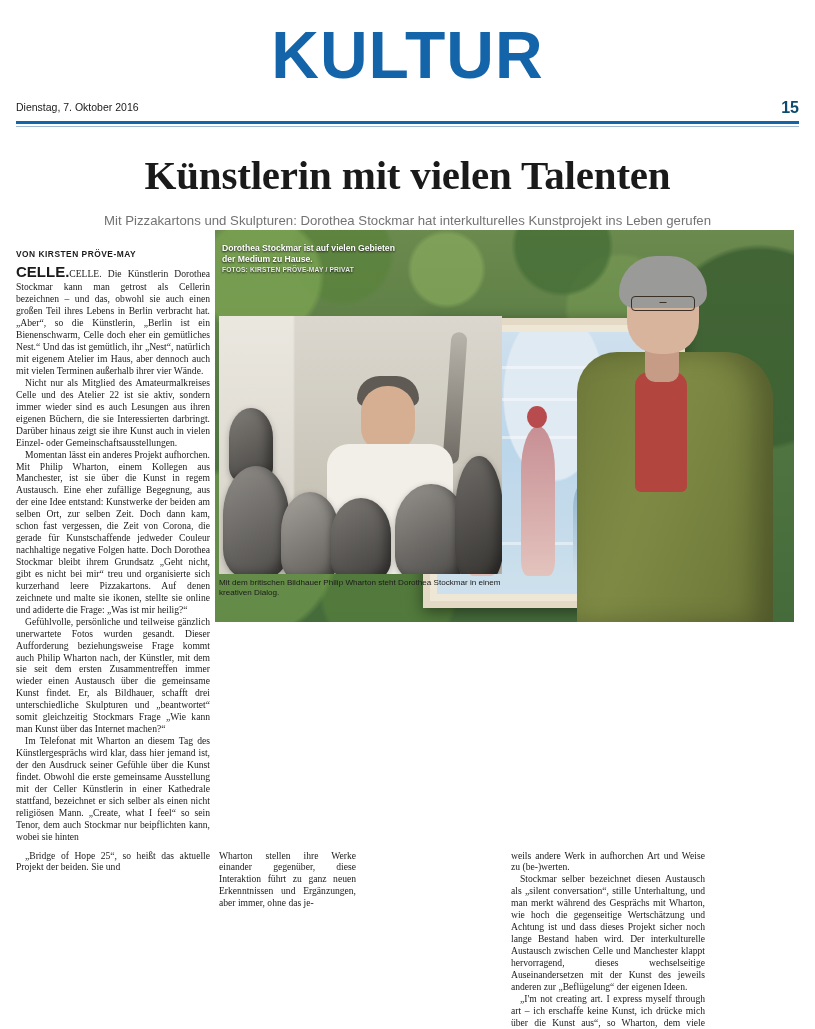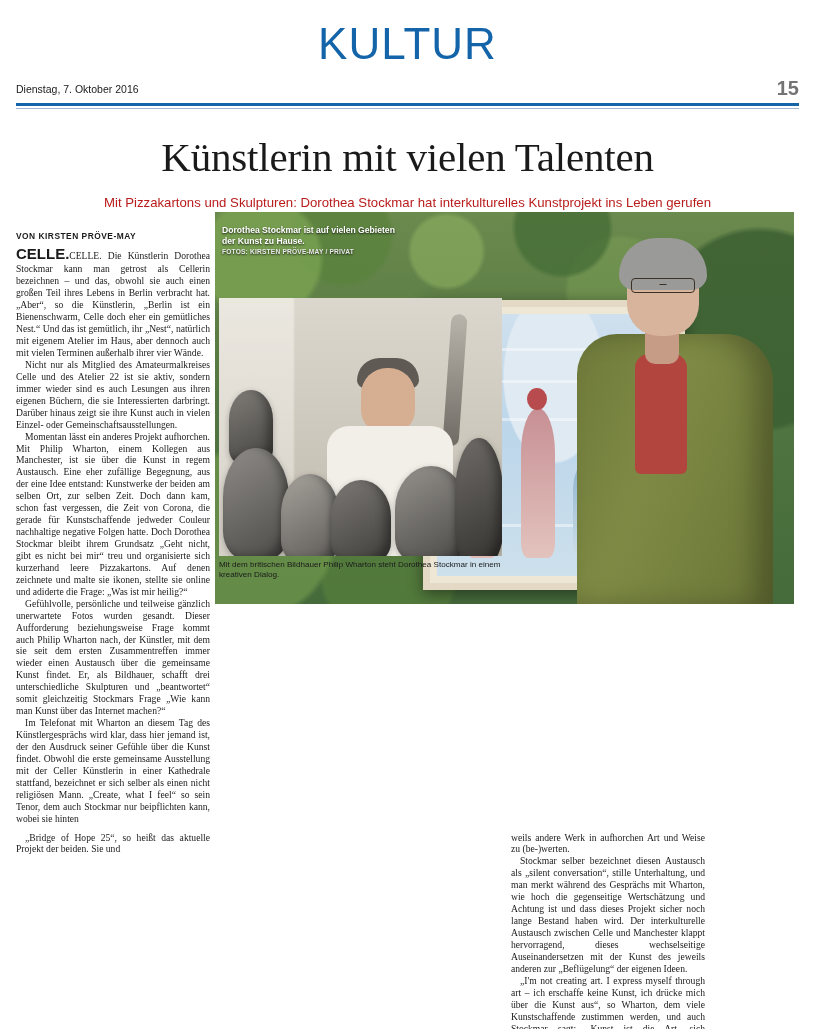--- a/index.html
+++ b/index.html
@@ -23,22 +23,22 @@
     padding: 0 16px;
   }
 
   
   .masthead {
     text-align: center;
     padding-top: 22px;
   }
   .masthead-title {
     font-family: "Liberation Sans", sans-serif;
-    font-weight: normal;
-    font-size: 44px;
+    font-weight: bold;
+    font-size: 66px;
     letter-spacing: 1px;
     color: #1464aa;
     line-height: 1;
   }
   .masthead-row {
     display: flex;
     align-items: flex-end;
     justify-content: space-between;
     margin-top: 12px;
     padding-bottom: 3px;
@@ -54,52 +54,52 @@
     font-family: "Liberation Sans", sans-serif;
     font-size: 9.5px;
     color: #444;
     flex: 1 1 auto;
     text-align: center;
     padding-bottom: 3px;
   }
   .masthead-page {
     font-family: "Liberation Sans", sans-serif;
     font-weight: bold;
-    font-size: 20px;
-    color: #737373;
+    font-size: 16px;
+    color: #0c4a6e;
     flex: 0 0 auto;
     line-height: 1;
   }
   .rule-thick {
     height: 2.5px;
     background: #1464aa;
     margin-top: 2px;
   }
   .rule-thin {
     height: 1px;
     background: #9fb9d2;
     margin-top: 2px;
   }
 
   
   .headline {
     text-align: center;
     font-family: "Liberation Serif", serif;
-    font-weight: normal;
+    font-weight: bold;
     font-size: 41px;
     line-height: 1.08;
     margin-top: 26px;
     letter-spacing: -0.2px;
   }
   .subhead {
     text-align: center;
     font-family: "Liberation Sans", sans-serif;
     font-size: 13.2px;
     margin-top: 16px;
-    color: #b91c1c;
+    color: #737373;
   }
 
   
   .byline {
     font-family: "Liberation Sans", sans-serif;
     font-size: 8.4px;
     font-weight: bold;
     letter-spacing: 0.5px;
     color: #1a1a1a;
     margin-top: 19px;
@@ -479,39 +479,42 @@
             <div class="coat"></div>
             <div class="shirt"></div>
             <div class="neck"></div>
             <div class="head"></div>
             <div class="hair"></div>
             <div class="glasses"></div>
           </div>
 
           <div class="cap-overlay">
             <div class="cap-line">Dorothea Stockmar ist auf vielen Gebieten</div>
-            <div class="cap-line">der Kunst zu Hause.</div>
+            <div class="cap-line">der Medium zu Hause.</div>
             <div class="credit">FOTOS: KIRSTEN PRÖVE-MAY / PRIVAT</div>
           </div>
         </div>
       </div>
     </div>
 
     <div class="lower-region">
 
       <div class="col lcol">
         <div class="bodytext">
           <p>„Bridge of Hope 25“, so heißt das aktuelle Projekt der beiden. Sie und</p>
         </div>
         <div class="photo2-wrap" style="width:194px;"></div>
       </div>
 
       <div class="col mcol">
         <div class="bodytext">
           <div class="mid-split">
+            <div>
+              <p class="first">Wharton stellen ihre Werke einander gegenüber, diese Interaktion führt zu ganz neuen Erkenntnissen und Ergänzungen, aber immer, ohne das je-</p>
+            </div>
             <div></div>
           </div>
         </div>
       </div>
 
       <div class="col rcol">
         <div class="bodytext">
           <p class="first">weils andere Werk in aufhorchen Art und Weise zu (be-)werten.</p>
           <p>Stockmar selber bezeichnet diesen Austausch als „silent conversation“, stille Unterhaltung, und man merkt während des Gesprächs mit Wharton, wie hoch die gegenseitige Wertschätzung und Achtung ist und dass dieses Projekt sicher noch lange Bestand haben wird. Der interkulturelle Austausch zwischen Celle und Manchester klappt hervorragend, dieses wechselseitige Auseinandersetzen mit der Kunst des jeweils anderen zur „Beflügelung“ der eigenen Ideen.</p>
           <p>„I'm not creating art. I express myself through art – ich erschaffe keine Kunst, ich drücke mich über die Kunst aus“, so Wharton, dem viele Kunstschaffende zustimmen werden, und auch Stockmar sagt: „Kunst ist die Art, sich auszudrücken, wo die Sprache versagt.“ Und vieles macht „sprachlos“, die Zeit von Trauer, Krieg aber auch der Liebe. So vieles passiert, für das man keine passenden Worte findet, da kann man die Künstlerinnen und Künstler beneiden, die ein für passendes Medium des Ausdrucks gefunden haben.</p>

